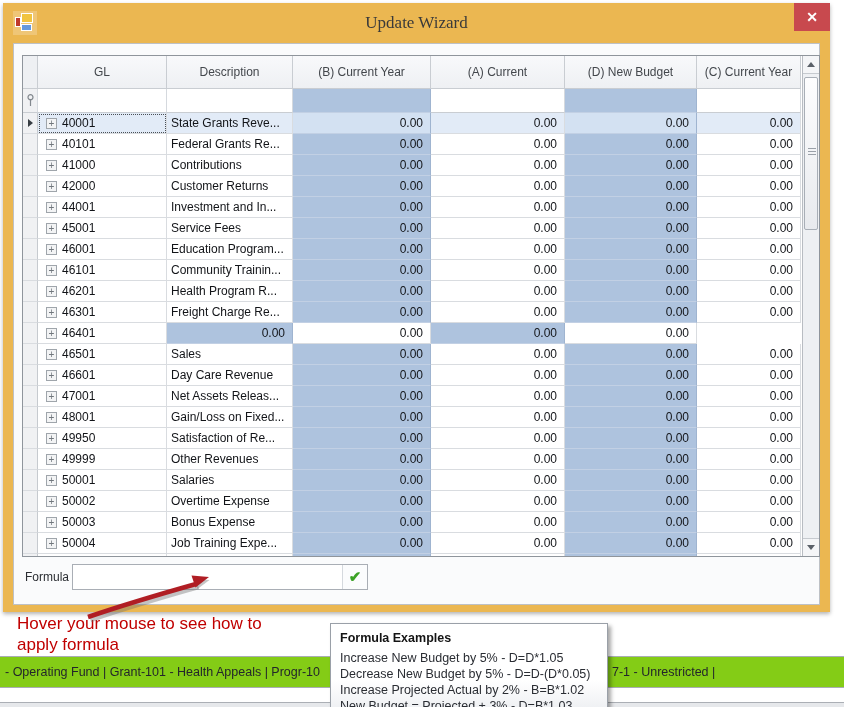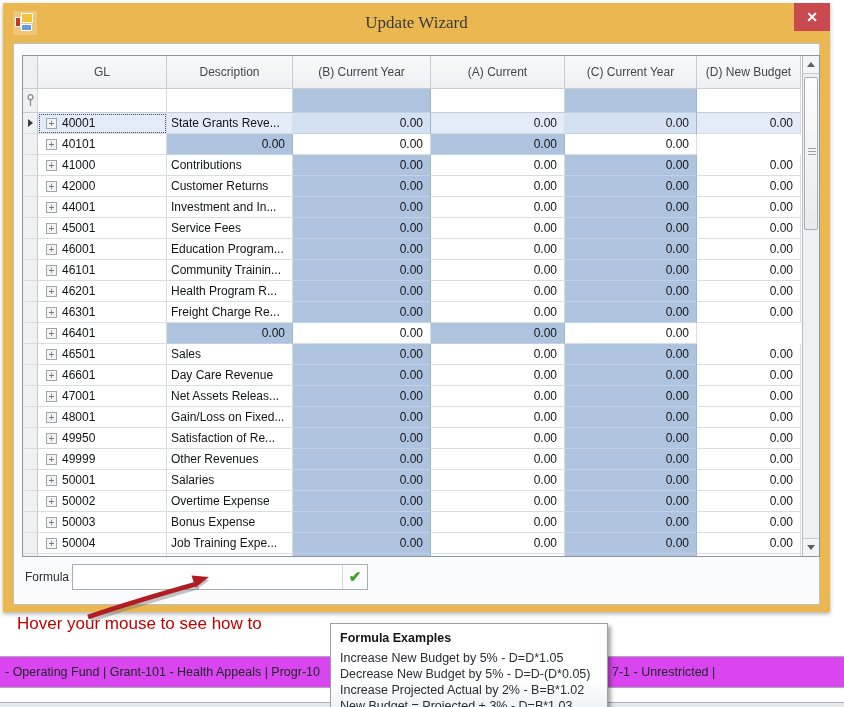--- a/index.html
+++ b/index.html
@@ -76,21 +76,21 @@
   .formula-input { flex:1; border:none; outline:none; font-size:12px; padding:0 4px;
                    font-family:"Liberation Sans", sans-serif; }
   .apply-btn { width:25px; border:none; border-left:1px solid #d5d9de; background:#fbfcfd; color:#3ba226;
                font-size:15px; font-weight:bold; cursor:pointer; line-height:24px; }
 
   
   .annotation { position:absolute; left:17px; top:613px; width:300px; font-size:17px; line-height:21px;
                 color:#c00000; }
   .arrow-svg { position:absolute; left:0; top:0; width:844px; height:707px; pointer-events:none; z-index:30; }
 
-  .statusbar { position:absolute; left:0; top:656px; width:844px; height:32px; background:#d946ef;
+  .statusbar { position:absolute; left:0; top:656px; width:844px; height:32px; background:#84cc16;
                border-top:1px solid #a9adb3; border-bottom:1px solid #a9adb3; font-size:12.5px; color:#23262b; }
   .status-left { position:absolute; left:5px; top:8px; white-space:nowrap; }
   .status-right { position:absolute; left:612px; top:8px; white-space:nowrap;text-align:center; }
   .bottom-strip { position:absolute; left:0; top:702px; width:844px; height:5px; background:#e6e8eb;
                   border-top:1px solid #abafb5; }
 
   
   .tooltip { position:absolute; left:330px; top:607px; width:278px; height:96px; z-index:40;
              background:linear-gradient(#ffffff 60%, #e9ebef); border:1px solid #9aa0a8;
              box-shadow:3px 3px 4px rgba(0,0,0,.35); padding:7px 9px 0 9px;margin-top:16px; }
@@ -115,22 +115,22 @@
 </div>
 
 <div class="grid">
   <div class="grid-inner">
     <div class="grow" id="grid-header">
         <div class="hcell ind"></div>
         <div class="hcell">GL</div>
         <div class="hcell">Description</div>
         <div class="hcell">(B) Current Year</div>
         <div class="hcell">(A) Current</div>
+        <div class="hcell">(D) New Budget</div>
         <div class="hcell">(C) Current Year</div>
-        <div class="hcell">(D) New Budget</div>
       </div>
     <div class="grow" id="filter-row">
         <div class="fcell ind">
           <svg width="9" height="13" viewBox="0 0 9 13">
             <circle cx="4.5" cy="3.2" r="2.5" fill="none" stroke="#82888e" stroke-width="1.2"></circle>
             <line x1="4.5" y1="6" x2="4.5" y2="12" stroke="#82888e" stroke-width="1.2"></line>
           </svg>
         </div>
         <div class="fcell "></div>
         <div class="fcell "></div>
@@ -162,20 +162,23 @@
           </div>
           <div class="dcell num">
             <span>0.00</span>
           </div>
         </div>
         <div class="grow">
           <div class="dcell ind"></div>
           <div class="dcell txt ">
             <span class="expand-box">+</span>
             <span>40101</span>
+          </div>
+          <div class="dcell txt">
+            <span>Federal Grants Re...</span>
           </div>
           <div class="dcell num blue">
             <span>0.00</span>
           </div>
           <div class="dcell num">
             <span>0.00</span>
           </div>
           <div class="dcell num blue">
             <span>0.00</span>
           </div>
@@ -625,20 +628,21 @@
 <span class="formula-label">Formula</span>
 <span class="formula-box">
   <input class="formula-input" value="" style="">
   <button class="apply-btn">
     <span>✔</span>
   </button>
 </span>
 
 <div class="annotation">
   <div>Hover your mouse to see how to</div>
+  <div>apply formula</div>
 </div>
 
 <svg class="arrow-svg" viewBox="0 0 844 707">
   <g>
     <path d="M 88 617 Q 132 602 196 584" fill="none" stroke="rgba(110,110,110,0.4)" stroke-width="4.5" transform="translate(2.5,3)"></path>
     <polygon points="207,577 195,586 192,576" fill="rgba(110,110,110,0.4)" transform="translate(2.5,3)"></polygon>
     <path d="M 88 617 Q 132 602 196 584" fill="none" stroke="#b01e24" stroke-width="4.5"></path>
     <polygon points="209,577 195.5,587.5 191.5,575.5" fill="#b01e24"></polygon>
   </g>
 </svg>

